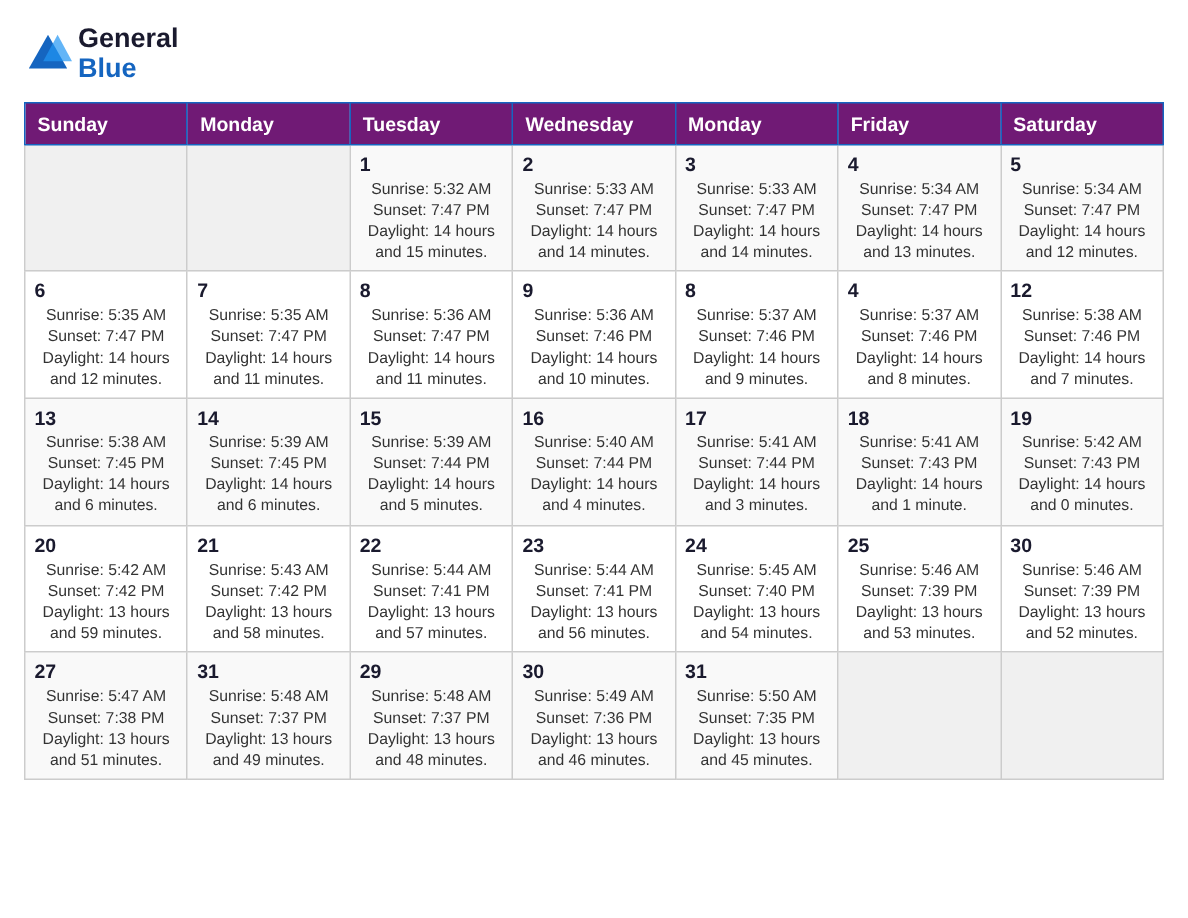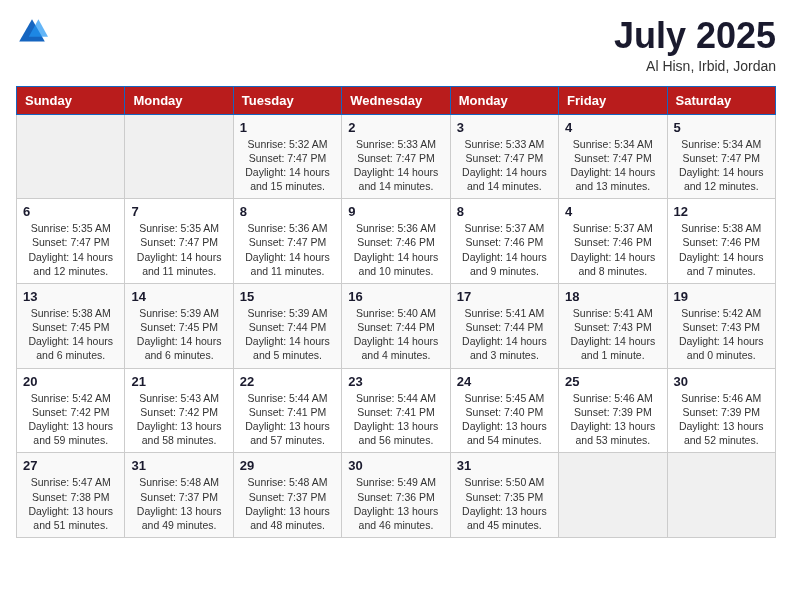--- a/index.html
+++ b/index.html
@@ -53,21 +53,21 @@
       font-size: 14px;
       color: #333;
       margin-top: 2px;
     }
     .calendar {
       width: 100%;
       border-collapse: collapse;
       border: 1px solid #ccc;
     }
     .calendar th {
-      background-color: #b91c1c;
+      background-color: #701a75;
       color: #fff;
       font-size: 13px;
       font-weight: bold;
       padding: 6px 8px;
       text-align: left;
       border: 1px solid #1565c0;
     }
     .calendar td {
       border: 1px solid #ccc;
       vertical-align: top;
@@ -100,24 +100,24 @@
   </style>
 </head>
 <body>
 
 <div class="header-section">
   <div class="logo">
     <svg class="logo-icon" viewBox="0 0 40 40">
       <polygon points="20,4 36,32 4,32" fill="#1565c0"></polygon>
       <polygon points="28,4 40,26 16,26" fill="#2196f3" opacity="0.7"></polygon>
     </svg>
-  </div>
-  <div class="title-section">
-    <div class="month-year">July 2025</div>
-    <div class="location">Al Hisn, Irbid, Jordan</div>
+    <div class="logo-text">
+      <span class="logo-general">General</span>
+      <span class="logo-blue">Blue</span>
+    </div>
   </div>
 </div>
 
 <table class="calendar">
   <thead>
     <tr>
     <th>Sunday</th>
         <th>Monday</th>
         <th>Tuesday</th>
         <th>Wednesday</th>

